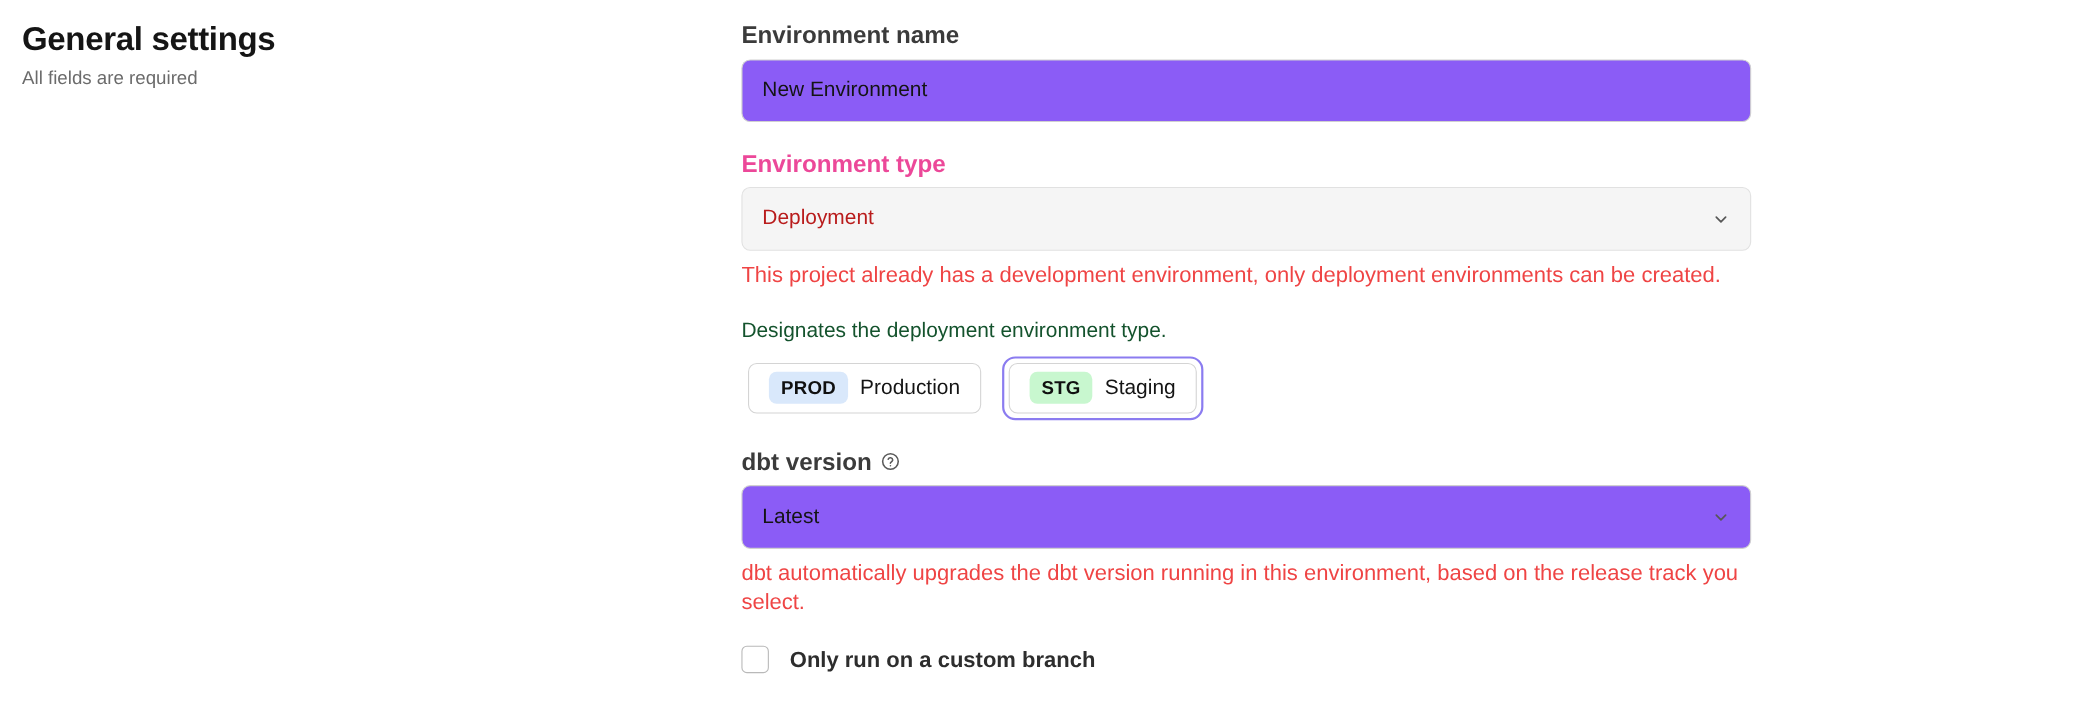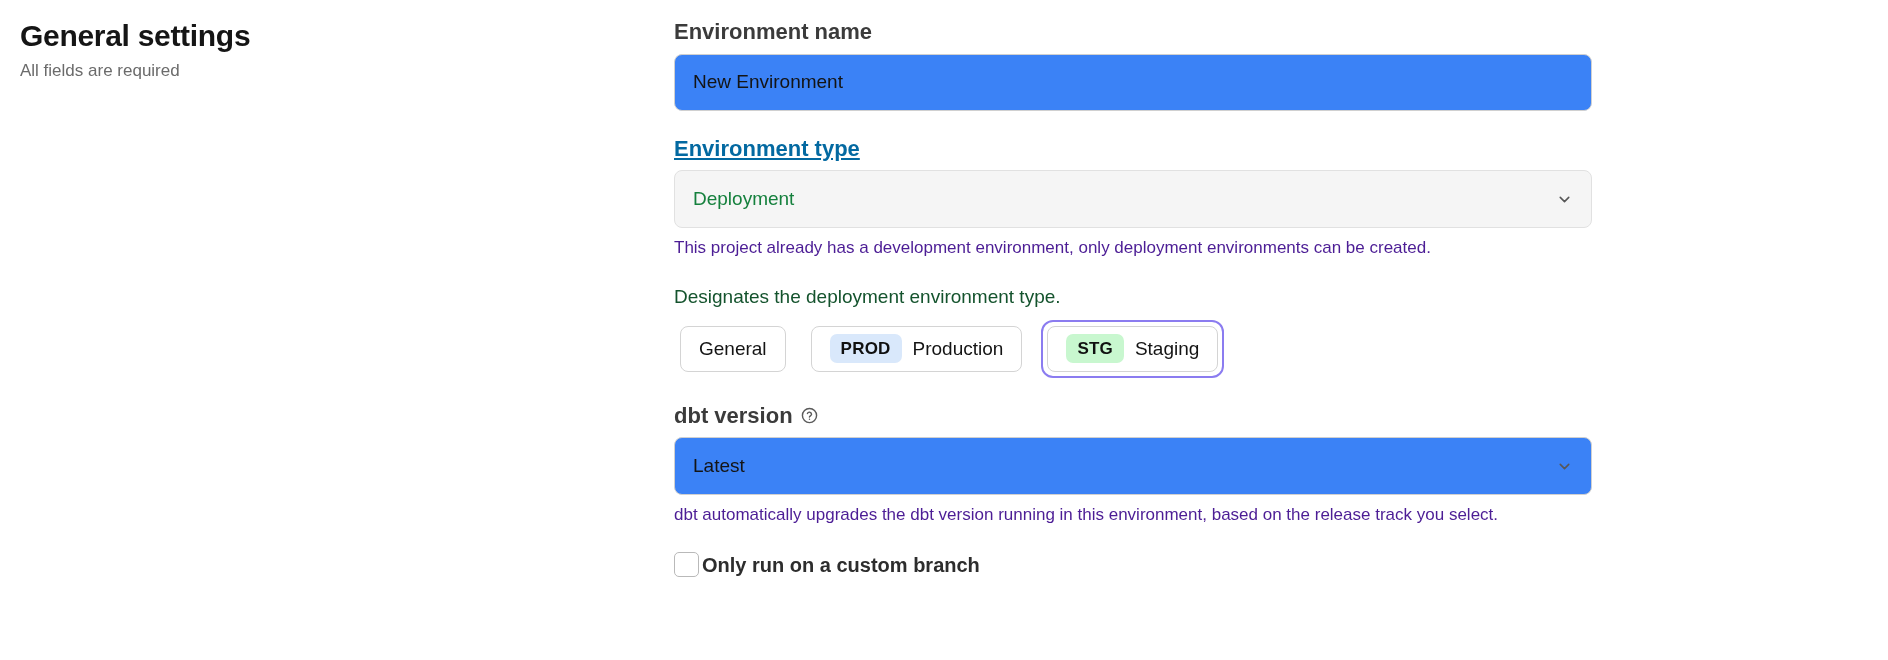--- a/index.html
+++ b/index.html
@@ -57,70 +57,69 @@
     font-size: 22px;
     font-weight: 700;
     color: #3b3b3b;
     margin: 0 0 8px 0;
     line-height: 1.25;
     display: flex;
     align-items: center;
     gap: 8px;
   }
   .field-label.disabled {
-    color: #0369a1;
-    font-weight: 700;
-    text-decoration: underline;
+    color: #ec4899;
+    font-weight: 700;
   }
 
   .help-icon {
     display: inline-flex;
     align-items: center;
     justify-content: center;
     width: 17px;
     height: 17px;
     flex: 0 0 17px;
     color: #5a5a5a;
   }
   .help-icon svg { display: block; }
 
   .text-input,
   .select-box {
     box-sizing: border-box;
     width: 100%;
     height: 57px;
     border: 1px solid #d0d0d0;
     border-radius: 8px;
-    background: #3b82f6;
+    background: #8b5cf6;
     font-size: 19px;
     color: #141414;
     padding: 0 18px;
     display: flex;
     align-items: center;
     font-family: "Liberation Sans", sans-serif;
   }
   .select-box {
     justify-content: space-between;
     height: 58px;
   }
   .select-box.disabled {
     background: #f5f5f5;
     border-color: #e1e1e1;
-    color: #15803d;
+    color: #b91c1c;
   }
   .chev {
     color: #575757;
     display: inline-flex;
     align-items: center;
   }
   .chev svg { display: block; }
 
   .helper-text {
-    font-size: 17px;
-    color: #4c1d95;
+    font-size: 20px;
+    color: #ef4444;
     margin: 9px 0 0 0;
     line-height: 1.35;
   }
 
   .section-gap { height: 24px; }
 
   .sub-helper {
     font-size: 19px;
     color: #14532d;
     margin: 0 0 10px 0;
@@ -170,21 +169,21 @@
     color: #101010;
     letter-spacing: 0.2px;
   }
   .badge.stg { background: #c8f7cf; }
   .badge.prod { background: #d9e8fb; }
 
   
   .check-row {
     display: flex;
     align-items: center;
-    gap: 3px;
+    gap: 19px;
     margin-top: 25px;
   }
   .checkbox {
     box-sizing: border-box;
     width: 25px;
     height: 25px;
     border: 1px solid #b9b9b9;
     border-radius: 5px;
     background: #ffffff;
     flex: 0 0 25px;
@@ -229,25 +228,20 @@
       <p class="helper-text">This project already has a development environment, only deployment environments can be created.</p>
     </div>
 
     <div class="section-gap"></div>
 
     <div>
       <p class="sub-helper">Designates the deployment environment type.</p>
 
       <div class="option-row">
 
-        <div class="option-wrap">
-          <div class="option-btn">
-            <span>General</span>
-          </div>
-        </div>
 
         <div class="option-wrap">
           <div class="option-btn">
             <span class="badge prod">PROD</span>
             <span>Production</span>
           </div>
         </div>
 
         <div class="option-wrap selected">
           <div class="option-btn">

